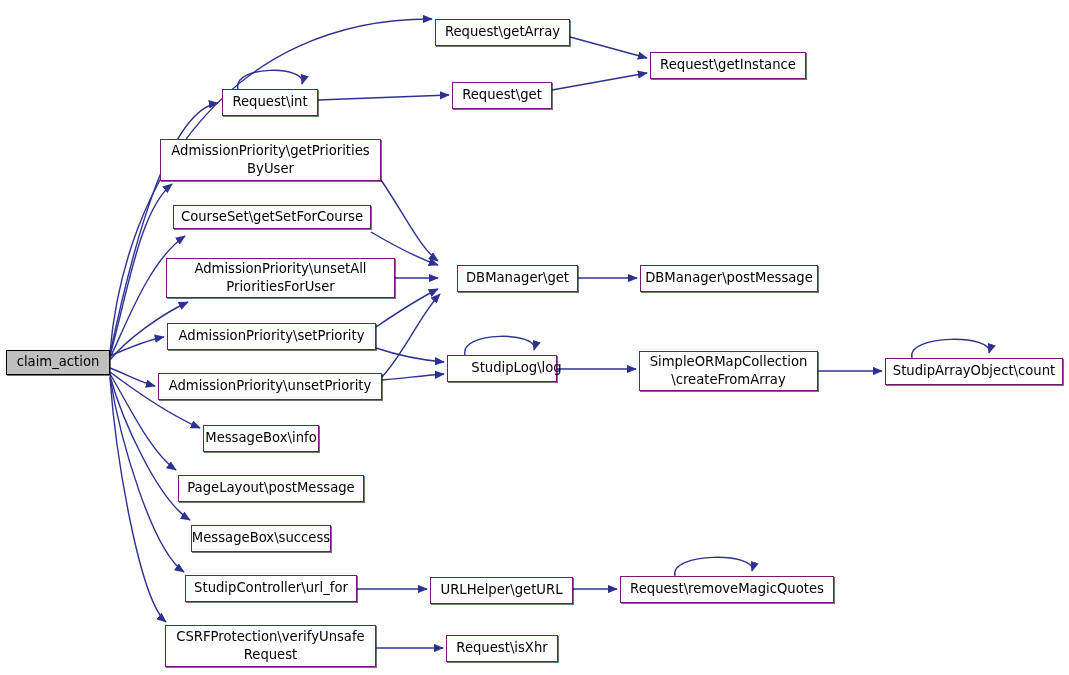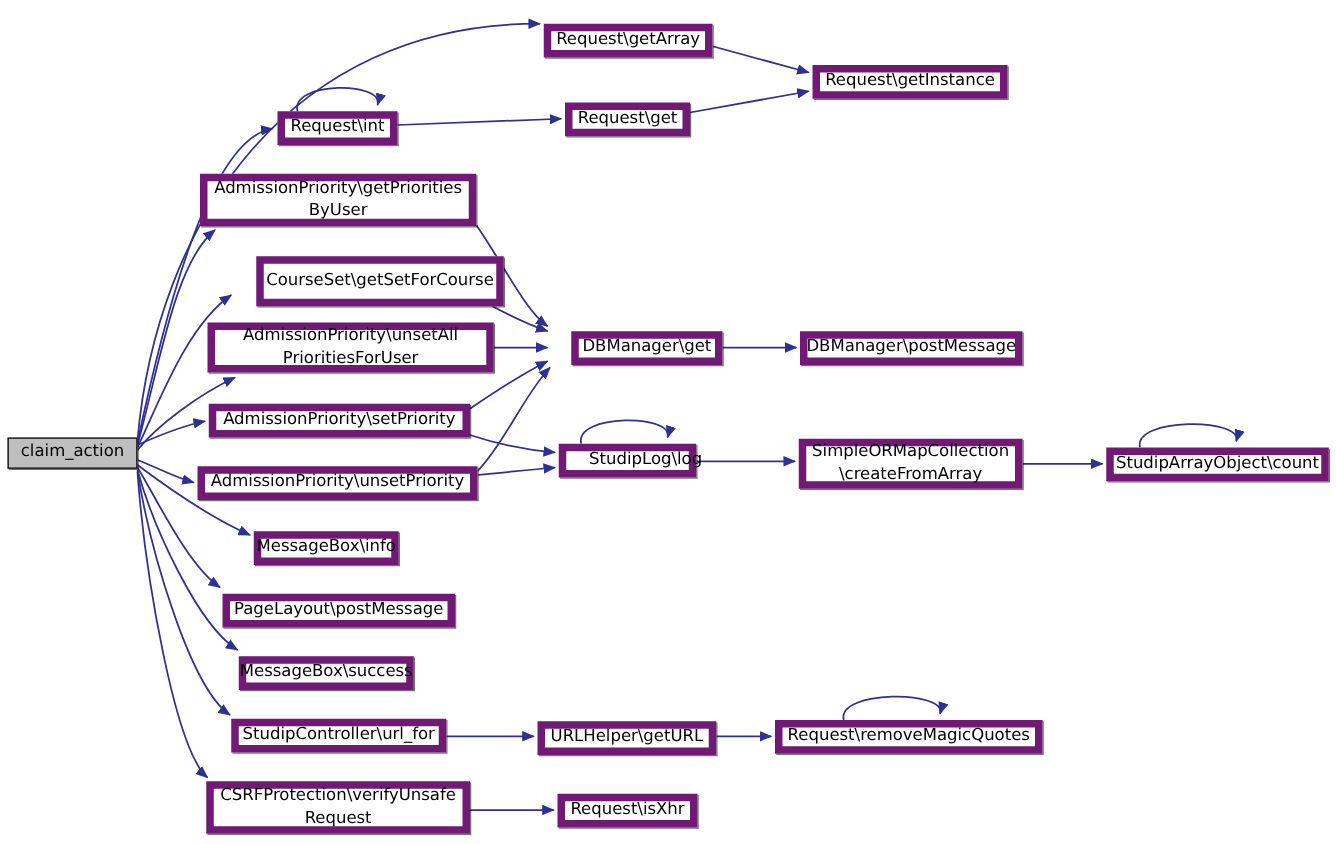--- a/index.html
+++ b/index.html
@@ -19,21 +19,21 @@
     position: absolute;
     left: 0;
     top: 0;
     width: 1069px;
     height: 675px;
     pointer-events: none;
   }
   .node {
     position: absolute;
     box-sizing: border-box;
-    border: 6px solid #701a75;
+    border: 1px solid #701a75;
     background: #ffffff;
     color: #000000;
     display: flex;
     align-items: center;
     justify-content: center;
     text-align: center;
     font-size: 13.2px;
     line-height: 1.38;
     letter-spacing: 0px;
     white-space: pre-line;
@@ -90,21 +90,21 @@
       </g>
   </svg>
   <div id="nodes">
       <div class="node root" style="left: 6px; top: 350px; width: 104px; height: 25px;">claim_action</div>
       <div class="node" style="left: 435px; top: 19px; width: 135px; height: 27px;">Request\getArray</div>
       <div class="node" style="left: 650px; top: 52px; width: 156px; height: 27px;">Request\getInstance</div>
       <div class="node" style="left: 222px; top: 89px; width: 96px; height: 27px;">Request\int</div>
       <div class="node" style="left: 452px; top: 82px; width: 100px; height: 27px;">Request\get</div>
       <div class="node" style="left: 160px; top: 139px; width: 221px; height: 42px;">AdmissionPriority\getPriorities
 ByUser</div>
-      <div class="node" style="left: 173px; top: 205px; width: 198px; height: 40px; margin-left: 32px;">CourseSet\getSetForCourse</div>
+      <div class="node" style="left: 173px; top: 205px; width: 198px; height: 24px;">CourseSet\getSetForCourse</div>
       <div class="node" style="left: 166px; top: 258px; width: 229px; height: 40px;">AdmissionPriority\unsetAll
 PrioritiesForUser</div>
       <div class="node" style="left: 167px; top: 323px; width: 209px; height: 27px;">AdmissionPriority\setPriority</div>
       <div class="node" style="left: 158px; top: 373px; width: 224px; height: 27px;">AdmissionPriority\unsetPriority</div>
       <div class="node" style="left: 441px; top: 265px; width: 121px; height: 27px; margin-left: 16px;">DBManager\get</div>
       <div class="node" style="left: 640px; top: 265px; width: 178px; height: 27px;">DBManager\postMessage</div>
       <div class="node" style="left: 447px; top: 355px; width: 110px; height: 27px; padding-left: 29px;">StudipLog\log</div>
       <div class="node" style="left: 639px; top: 351px; width: 179px; height: 40px;">SimpleORMapCollection
 \createFromArray</div>
       <div class="node" style="left: 885px; top: 358px; width: 178px; height: 27px;">StudipArrayObject\count</div>

